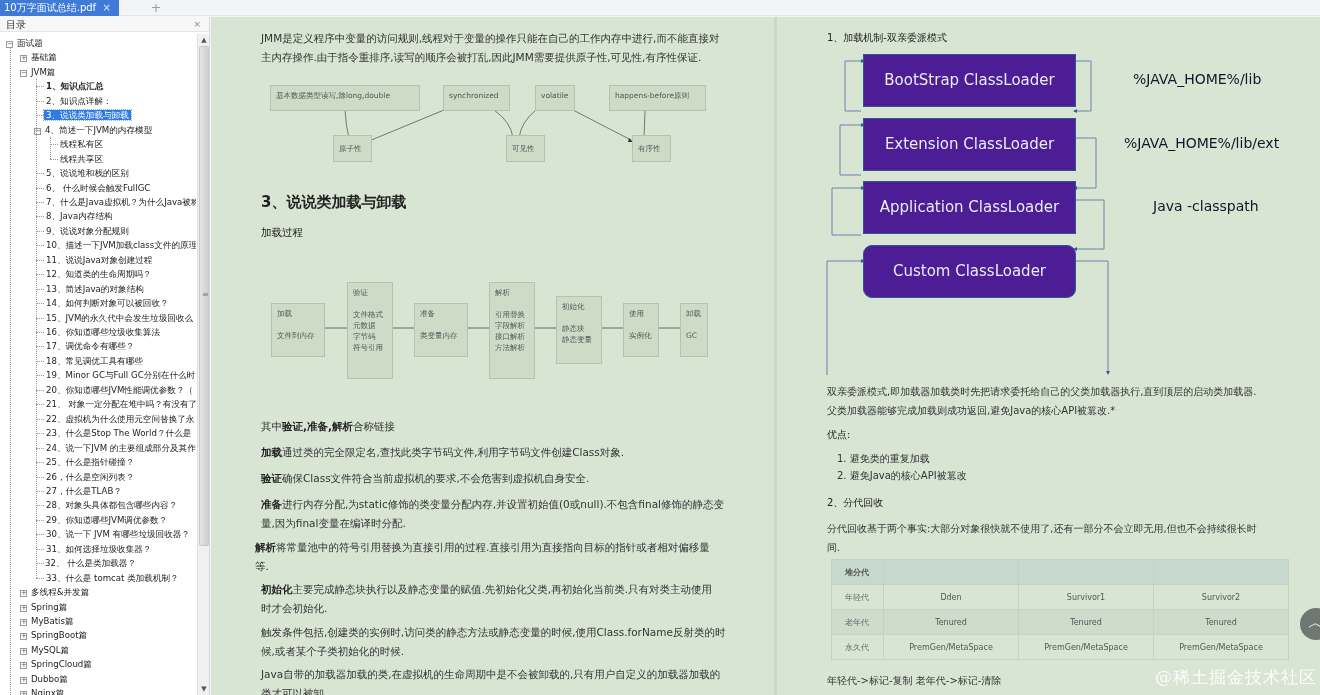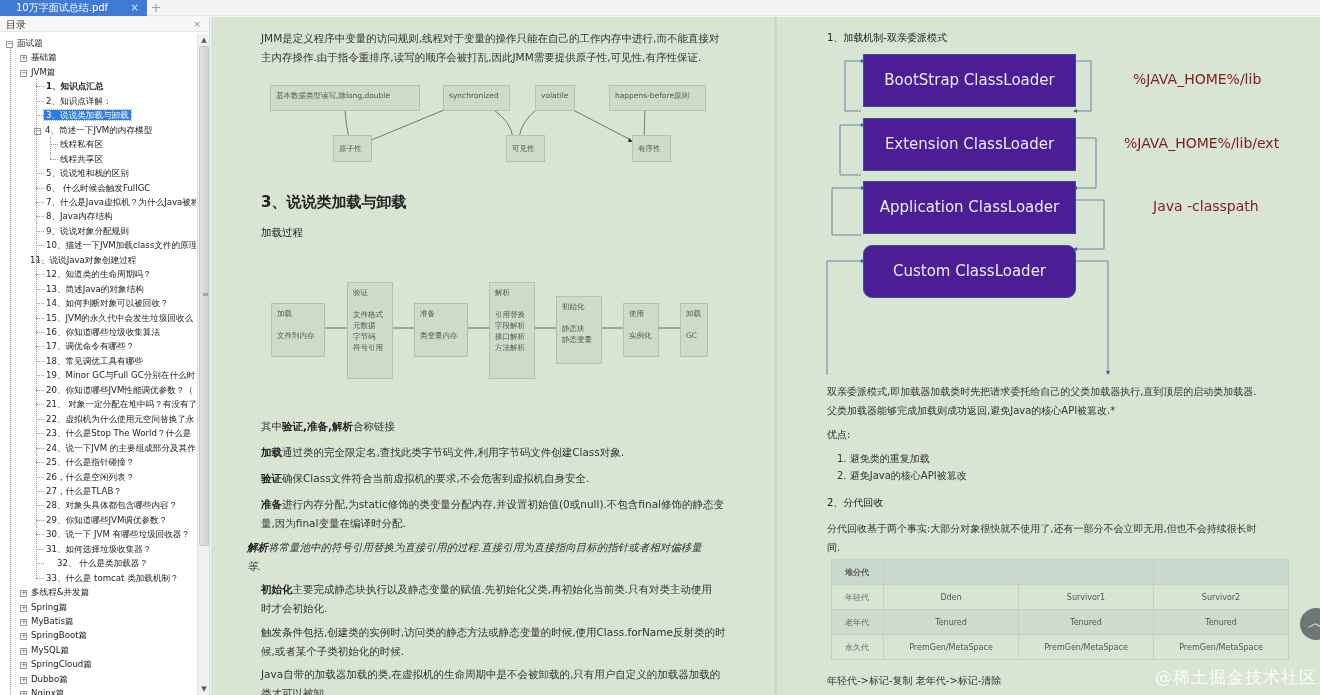--- a/index.html
+++ b/index.html
@@ -1,19 +1,19 @@
 <!DOCTYPE html>
 <html><head>
 <meta charset="utf-8">
 <style>
   * { box-sizing: border-box; margin: 0; padding: 0; }
   html, body { width: 1320px; height: 695px; overflow: hidden; background: #f4f5f2; font-family: "DejaVu Sans", "Liberation Sans", sans-serif; }
   
   .tabbar { position: absolute; left: 0; top: 0; width: 1320px; height: 16px; background: #f3f4f5; border-bottom: 1px solid #e3e6ea; }
-  .tab { position: absolute; left: 0; top: 0; width: 147px; height: 16px; background: #3f7ad6; color: #fff; font-size: 10px; line-height: 16px; padding-left: 16px; }
+  .tab { position: absolute; left: 0; top: 0; width: 119px; height: 16px; background: #3f7ad6; color: #fff; font-size: 10px; line-height: 16px; padding-left: 4px; }
   .tab .close { position: absolute; right: 8px; top: 0; font-size: 10px; color: #dfe8f8; }
   .tab-add { position: absolute; left: 150px; top: 0; width: 12px; height: 16px; color: #9aa0a6; font-size: 13px; line-height: 15px; text-align: center; }
   
   .sidebar { position: absolute; left: 0; top: 17px; width: 210px; height: 678px; background: #fff; border-right: 1px solid #d6d9dc; }
   .sb-head { height: 15px; font-size: 10px; color: #333; line-height: 15px; padding-left: 6px; border-bottom: 1px solid #e2e4e6; background: #f7f7f7; position: relative; }
   .sb-head .x { position: absolute; right: 8px; top: 0; color: #8a8a8a; font-size: 9px; }
   .tree { position: absolute; left: 0; top: 17px; width: 196px; height: 661px; overflow: hidden; font-size: 8.6px; color: #222; }
   .node { position: absolute; height: 14px; line-height: 14px; white-space: nowrap; }
   .node .lbl { padding: 0 2px; }
   .node.sel .lbl { background: #2f7be1; color: #fff; outline: 1px dotted #8cb6f0; }
@@ -30,21 +30,21 @@
   .page { position: absolute; top: 0; height: 678px; background: #d8e5d3; }
   .page.left { left: 0; width: 563px; }
   .page.right { left: 566px; width: 543px; }
   .pagegap { position: absolute; left: 563px; top: 0; width: 3px; height: 678px; background: #c9d9c3; }
   .p { position: absolute; font-size: 10.5px; color: #333; line-height: 19px; }
   .p b { color: #222; }
   .h3 { position: absolute; font-size: 15px; font-weight: bold; color: #222; }
   .h4 { position: absolute; font-size: 10.5px; font-weight: normal; color: #222; }
   .gbox { position: absolute; background: #cddbc7; border: 1px solid #b3c4ad; font-size: 7.5px; color: #555; padding: 4px 5px; line-height: 11px; }
   .bluebox { position: absolute; background: #4c1d95; color: #e8eef8; font-size: 15px; text-align: center; border: 1px solid #2f5591; }
-  .path { position: absolute; font-size: 14px; color: #7f1d1d; }
+  .path { position: absolute; font-size: 14px; color: #0f172a; }
   table.gen { position: absolute; border-collapse: collapse; font-size: 8px; color: #555; }
   table.gen td { border: 1px solid #c4d3c0; height: 25px; text-align: center; }
   table.gen td.h { text-align: left; padding-left: 13px; color: #666; width: 52px; }
   table.gen tr.head td { background: #c7d8cf; }
   table.gen tr.alt td { background: #cfdccb; }
   .topbtn { position: absolute; left: 1300px; top: 608px; width: 32px; height: 32px; border-radius: 50%; background: #6e7771; color: #fff; text-align: center; font-size: 16px; line-height: 30px; }
   .watermark { position: absolute; left: 1155px; top: 666px; font-size: 17px; color: #ffffff; font-family: "DejaVu Serif", serif; opacity: 0.9; letter-spacing: 1px; }
 </style>
 </head>
 <body>
@@ -83,21 +83,21 @@
       <div class="node" style="left: 44px; top: 146.5px;"><span class="lbl">6、 什么时候会触发FullGC</span></div>
       <div class="hline" style="left: 36px; top: 167.95px;"></div>
       <div class="node" style="left: 44px; top: 160.95px;"><span class="lbl">7、什么是Java虚拟机？为什么Java被称</span></div>
       <div class="hline" style="left: 36px; top: 182.4px;"></div>
       <div class="node" style="left: 44px; top: 175.4px;"><span class="lbl">8、Java内存结构</span></div>
       <div class="hline" style="left: 36px; top: 196.85px;"></div>
       <div class="node" style="left: 44px; top: 189.85px;"><span class="lbl">9、说说对象分配规则</span></div>
       <div class="hline" style="left: 36px; top: 211.3px;"></div>
       <div class="node" style="left: 44px; top: 204.3px;"><span class="lbl">10、描述一下JVM加载class文件的原理</span></div>
       <div class="hline" style="left: 36px; top: 225.75px;"></div>
-      <div class="node" style="left: 28px; top: 218.75px;"><span class="lbl">11、说说Java对象创建过程</span></div>
+      <div class="node" style="left: 44px; top: 218.75px;"><span class="lbl">11、说说Java对象创建过程</span></div>
       <div class="hline" style="left: 36px; top: 240.2px;"></div>
       <div class="node" style="left: 44px; top: 233.2px;"><span class="lbl">12、知道类的生命周期吗？</span></div>
       <div class="hline" style="left: 36px; top: 254.65px;"></div>
       <div class="node" style="left: 44px; top: 247.65px;"><span class="lbl">13、简述Java的对象结构</span></div>
       <div class="hline" style="left: 36px; top: 269.1px;"></div>
       <div class="node" style="left: 44px; top: 262.1px;"><span class="lbl">14、如何判断对象可以被回收？</span></div>
       <div class="hline" style="left: 36px; top: 283.55px;"></div>
       <div class="node" style="left: 44px; top: 276.55px;"><span class="lbl">15、JVM的永久代中会发生垃圾回收么</span></div>
       <div class="hline" style="left: 36px; top: 298px;"></div>
       <div class="node" style="left: 44px; top: 291px;"><span class="lbl">16、你知道哪些垃圾收集算法</span></div>
@@ -125,21 +125,21 @@
       <div class="node" style="left: 44px; top: 449.95px;"><span class="lbl">27，什么是TLAB？</span></div>
       <div class="hline" style="left: 36px; top: 471.4px;"></div>
       <div class="node" style="left: 44px; top: 464.4px;"><span class="lbl">28、对象头具体都包含哪些内容？</span></div>
       <div class="hline" style="left: 36px; top: 485.85px;"></div>
       <div class="node" style="left: 44px; top: 478.85px;"><span class="lbl">29、你知道哪些JVM调优参数？</span></div>
       <div class="hline" style="left: 36px; top: 500.3px;"></div>
       <div class="node" style="left: 44px; top: 493.3px;"><span class="lbl">30、说一下 JVM 有哪些垃圾回收器？</span></div>
       <div class="hline" style="left: 36px; top: 514.75px;"></div>
       <div class="node" style="left: 44px; top: 507.75px;"><span class="lbl">31、如何选择垃圾收集器？</span></div>
       <div class="hline" style="left: 36px; top: 529.2px;"></div>
-      <div class="node" style="left: 55px; top: 522.2px;"><span class="lbl">32、 什么是类加载器？</span></div>
+      <div class="node" style="left: 43px; top: 522.2px;"><span class="lbl">32、 什么是类加载器？</span></div>
       <div class="hline" style="left: 36px; top: 543.65px;"></div>
       <div class="node" style="left: 44px; top: 536.65px;"><span class="lbl">33、什么是 tomcat 类加载机制？</span></div>
       <div class="vline" style="left: 36px; top: 45.35px; height: 498.75px;"></div>
       <div class="vline" style="left: 50px; top: 103.15px; height: 21.675px;"></div>
       <div class="vline" style="left: 10px; top: 14px; height: 661px;"></div>
       <div class="node" style="left: 20px; top: 551.1px;"><span class="pm">+</span><span class="lbl">多线程&amp;并发篇</span></div>
       <div class="node" style="left: 20px; top: 565.55px;"><span class="pm">+</span><span class="lbl">Spring篇</span></div>
       <div class="node" style="left: 20px; top: 580px;"><span class="pm">+</span><span class="lbl">MyBatis篇</span></div>
       <div class="node" style="left: 20px; top: 594.45px;"><span class="pm">+</span><span class="lbl">SpringBoot篇</span></div>
       <div class="node" style="left: 20px; top: 608.9px;"><span class="pm">+</span><span class="lbl">MySQL篇</span></div>
@@ -252,21 +252,21 @@
     <div class="p" style="left:50px;top:426px;width:500px;">
       <b>加载</b><span>通过类的完全限定名,查找此类字节码文件,利用字节码文件创建Class对象.</span>
     </div>
     <div class="p" style="left:50px;top:452px;width:500px;">
       <b>验证</b><span>确保Class文件符合当前虚拟机的要求,不会危害到虚拟机自身安全.</span>
     </div>
     <div class="p" style="left:50px;top:478px;width:500px;">
       <div><b>准备</b><span>进行内存分配,为static修饰的类变量分配内存,并设置初始值(0或null).不包含final修饰的静态变</span></div>
       <div>量,因为final变量在编译时分配.</div>
     </div>
-    <div class="p" style="left:36px;top:521px;width:500px;font-style:italic;">
+    <div class="p" style="left:44px;top:521px;width:500px;">
       <div><b>解析</b><span>将常量池中的符号引用替换为直接引用的过程.直接引用为直接指向目标的指针或者相对偏移量</span></div>
       <div>等.</div>
     </div>
     <div class="p" style="left:50px;top:563px;width:500px;">
       <div><b>初始化</b><span>主要完成静态块执行以及静态变量的赋值.先初始化父类,再初始化当前类.只有对类主动使用</span></div>
       <div>时才会初始化.</div>
     </div>
     <div class="p" style="left:50px;top:606px;width:500px;">
       <div>触发条件包括,创建类的实例时,访问类的静态方法或静态变量的时候,使用Class.forName反射类的时</div>
       <div>候,或者某个子类初始化的时候.</div>

